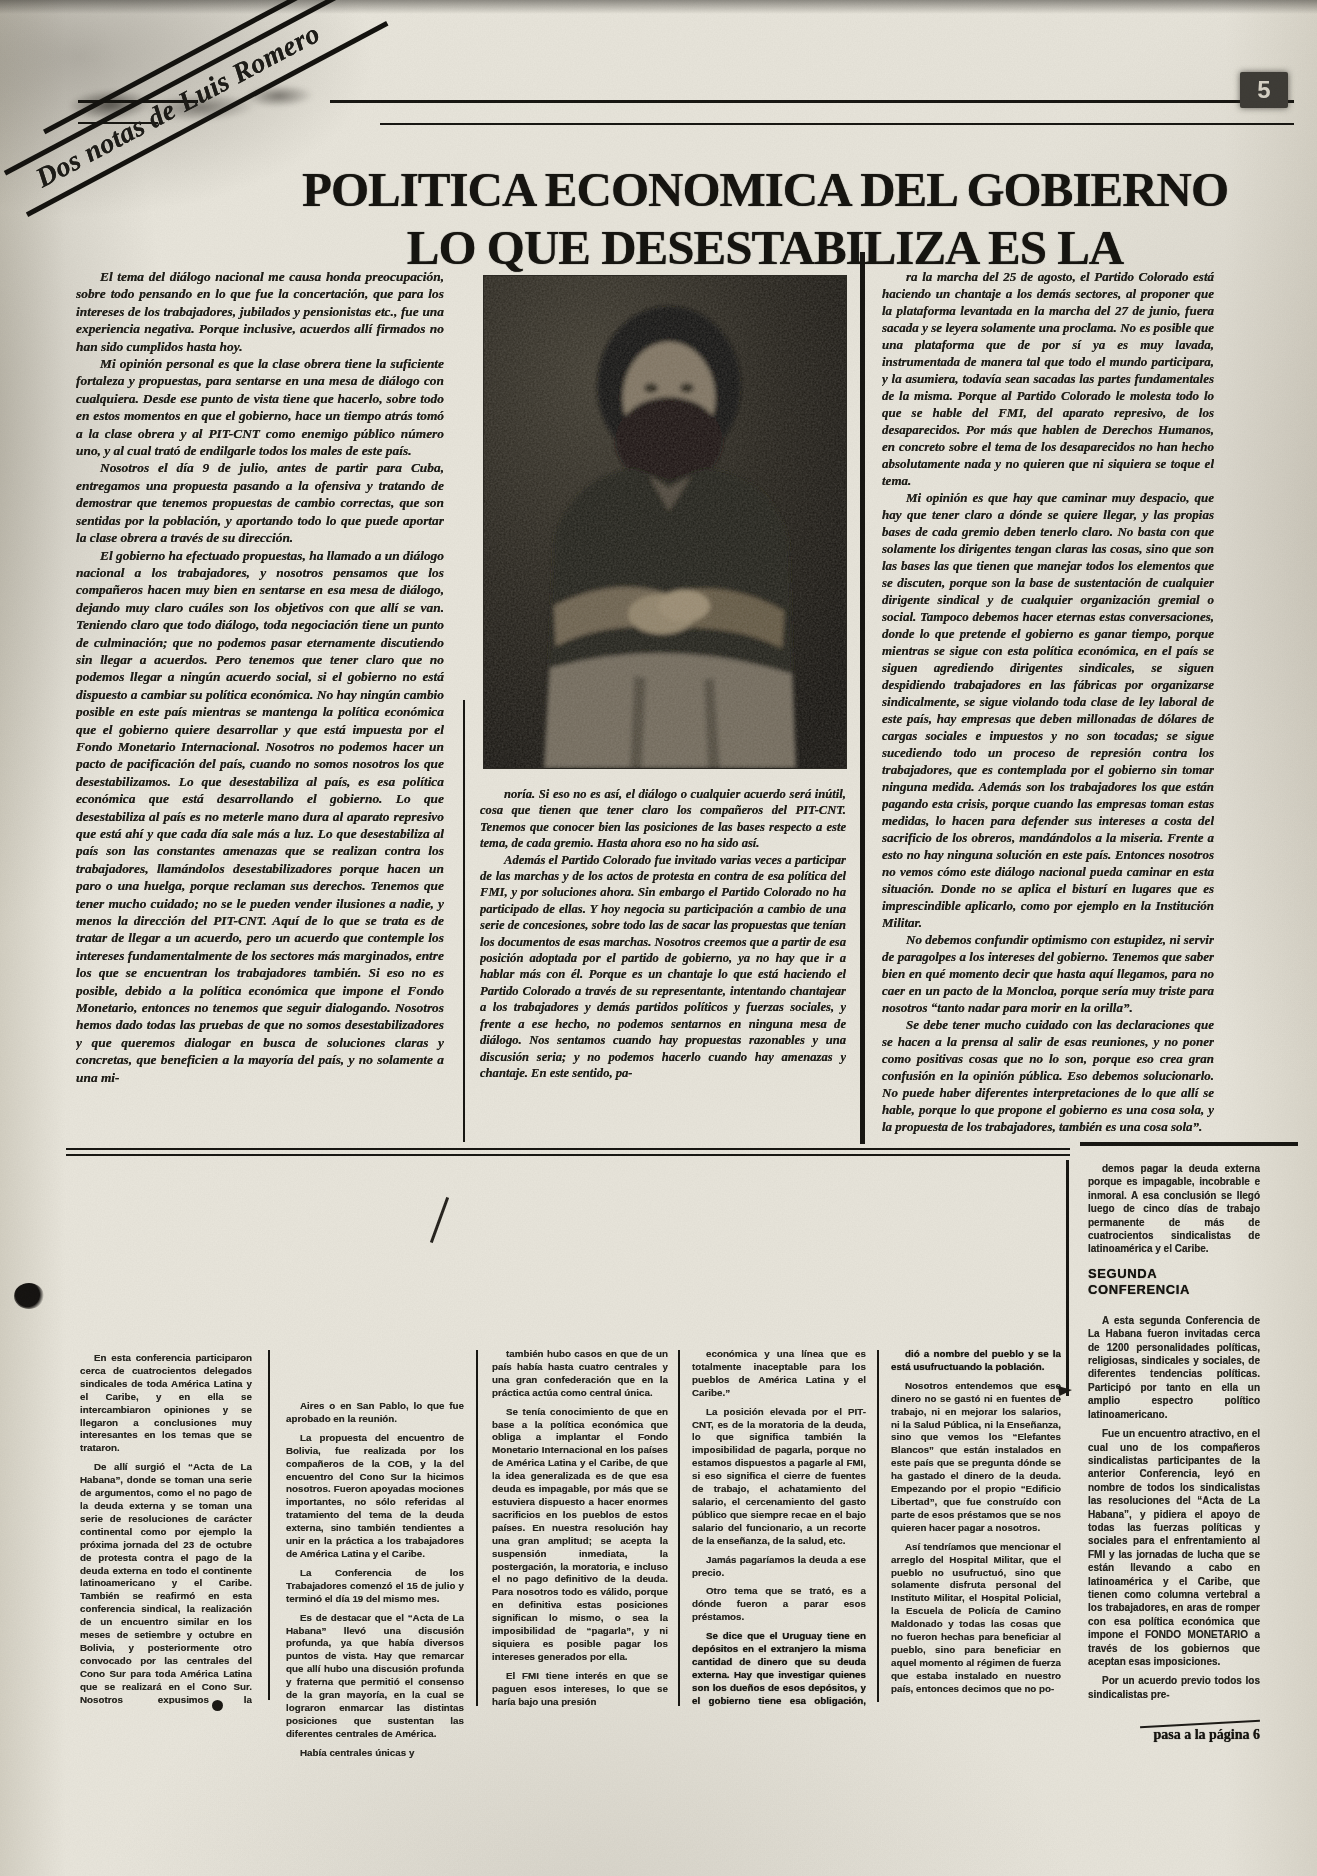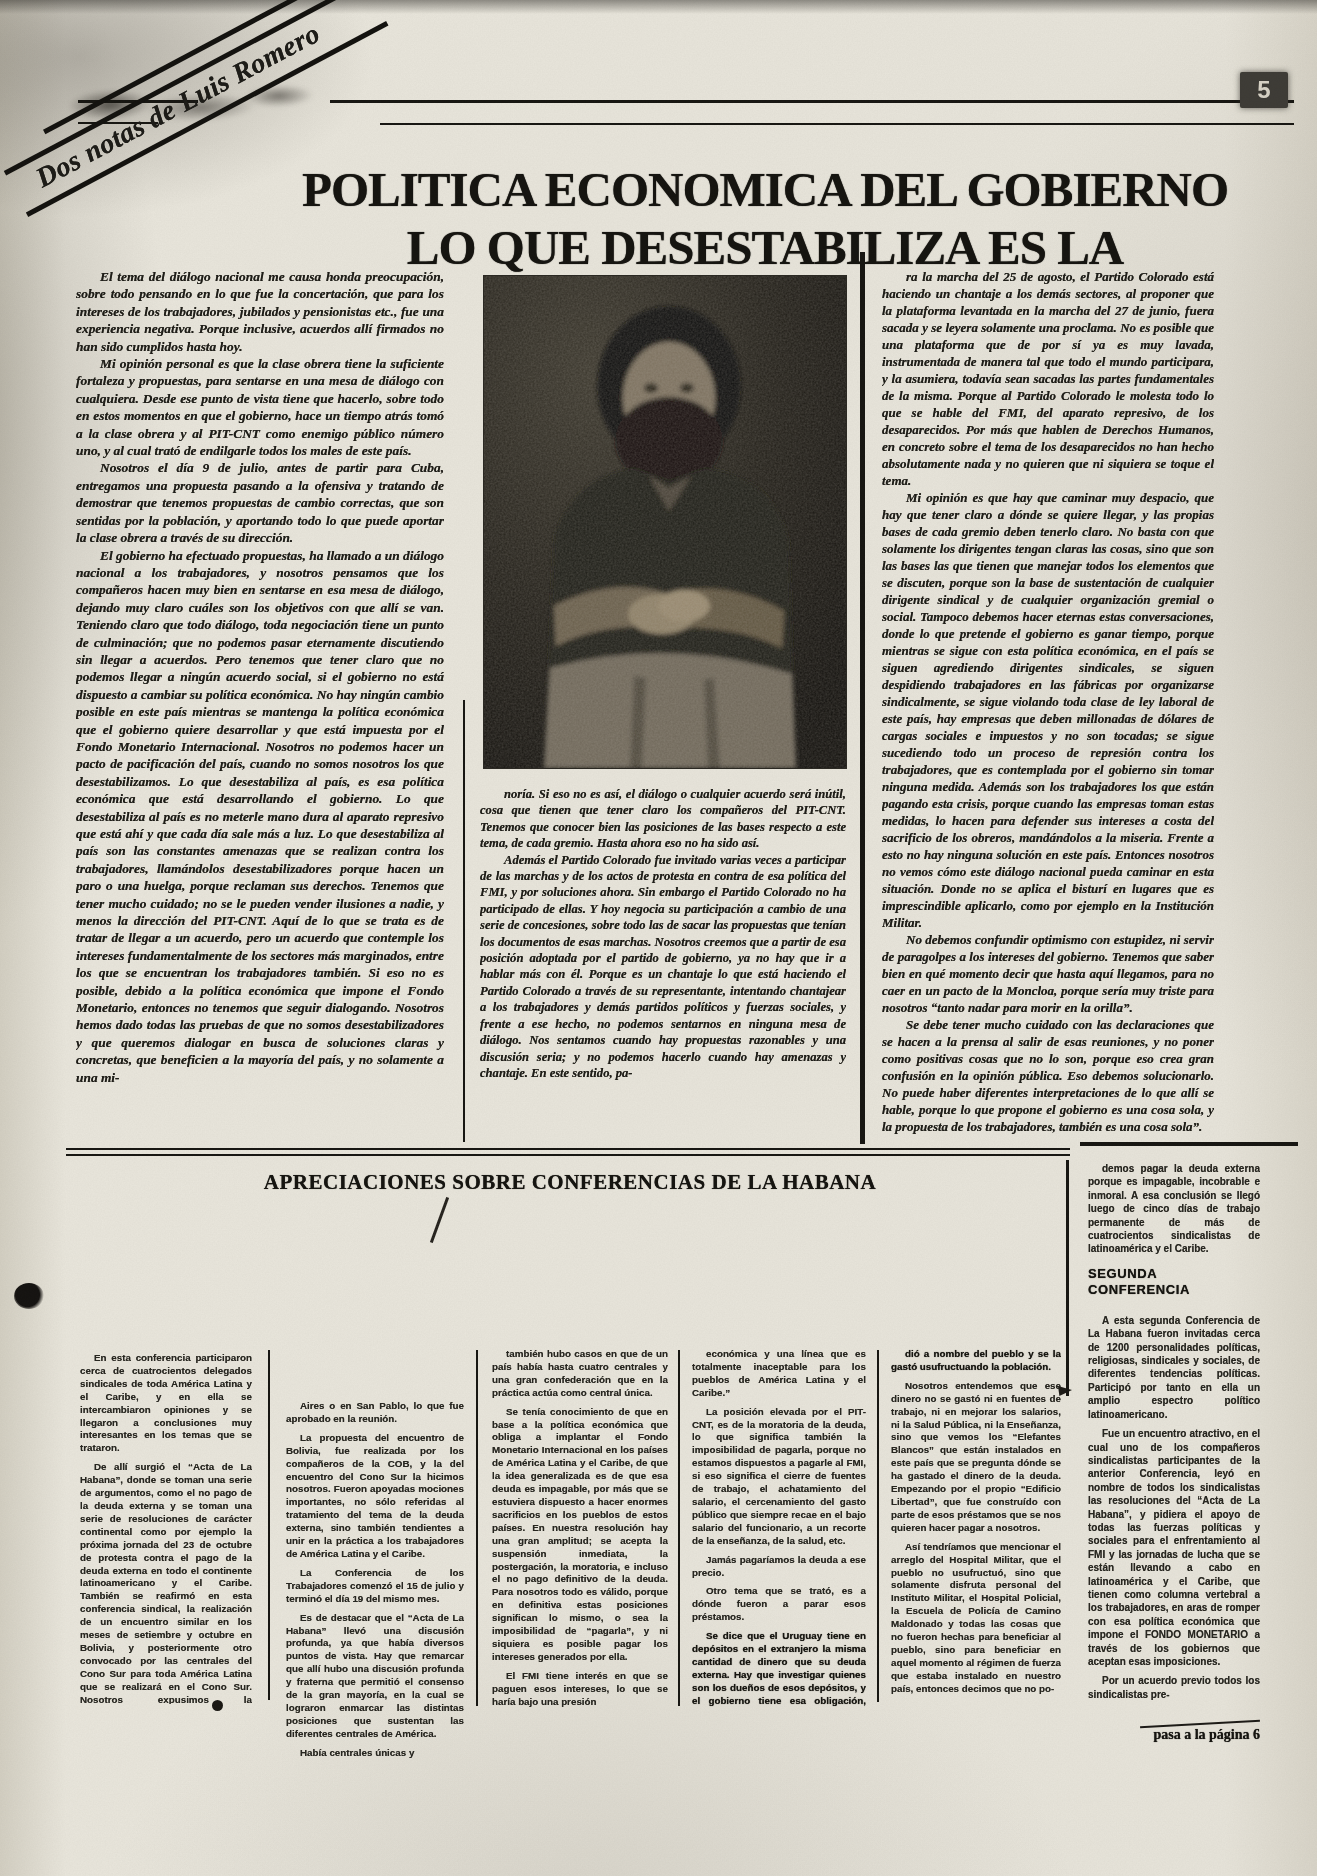--- a/index.html
+++ b/index.html
@@ -166,21 +166,20 @@
       <p>Se debe tener mucho cuidado con las declaraciones que se hacen a la prensa al salir de esas reuniones, y no poner como positivas cosas que no lo son, porque eso crea gran confusión en la opinión pública. Eso debemos solucionarlo. No puede haber diferentes interpretaciones de lo que allí se hable, porque lo que propone el gobierno es una cosa sola, y la propuesta de los trabajadores, también es una cosa sola”.</p>
     </div>
 
     <div class="rule-v" style="left:463px;top:700px;width:2px;height:442px"></div>
     <div class="rule-v" style="left:860px;top:252px;width:5px;height:892px"></div>
 
     <div class="rule-h" style="left:66px;top:1148px;width:1004px;height:2px"></div>
     <div class="rule-h" style="left:66px;top:1154px;width:1004px;height:2px"></div>
     <div class="rule-h" style="left:1080px;top:1142px;width:218px;height:4px"></div>
 
-    <div class="kicker">APRECIACIONES SOBRE CONFERENCIAS DE LA HABANA</div>
 
     <div class="a2col" style="left:80px;top:1352px;width:172px;max-height:352px;font-size:9.8px;line-height:12.9px">
       <p>En esta conferencia participaron cerca de cuatrocientos delegados sindicales de toda América Latina y el Caribe, y en ella se intercambiaron opiniones y se llegaron a conclusiones muy interesantes en los temas que se trataron.</p>
       <p>De allí surgió el “Acta de La Habana”, donde se toman una serie de argumentos, como el no pago de la deuda externa y se toman una serie de resoluciones de carácter continental como por ejemplo la próxima jornada del 23 de octubre de protesta contra el pago de la deuda externa en todo el continente latinoamericano y el Caribe. También se reafirmó en esta conferencia sindical, la realización de un encuentro similar en los meses de setiembre y octubre en Bolivia, y posteriormente otro convocado por las centrales del Cono Sur para toda América Latina que se realizará en el Cono Sur. Nosotros expusimos la conveniencia de que este encuentro se realizara en Buenos</p>
     </div>
 
     <div class="a2col" style="left:286px;top:1400px;width:178px;max-height:364px;font-size:9.8px;line-height:12.9px">
       <p>Aires o en San Pablo, lo que fue aprobado en la reunión.</p>
       <p>La propuesta del encuentro de Bolivia, fue realizada por los compañeros de la COB, y la del encuentro del Cono Sur la hicimos nosotros. Fueron apoyadas mociones importantes, no sólo referidas al tratamiento del tema de la deuda externa, sino también tendientes a unir en la práctica a los trabajadores de América Latina y el Caribe.</p>
       <p>La Conferencia de los Trabajadores comenzó el 15 de julio y terminó el día 19 del mismo mes.</p>
@@ -196,21 +195,21 @@
 
     <div class="a2col" style="left:692px;top:1348px;width:174px;max-height:360px;font-size:9.8px;line-height:12.9px">
       <p>económica y una línea que es totalmente inaceptable para los pueblos de América Latina y el Caribe.”</p>
       <p>La posición elevada por el PIT-CNT, es de la moratoria de la deuda, lo que significa también la imposibilidad de pagarla, porque no estamos dispuestos a pagarle al FMI, si eso significa el cierre de fuentes de trabajo, el achatamiento del salario, el cercenamiento del gasto público que siempre recae en el bajo salario del funcionario, a un recorte de la enseñanza, de la salud, etc.</p>
       <p>Jamás pagaríamos la deuda a ese precio.</p>
       <p>Otro tema que se trató, es a dónde fueron a parar esos préstamos.</p>
       <p class="strong">Se dice que el Uruguay tiene en depósitos en el extranjero la misma cantidad de dinero que su deuda externa. Hay que investigar quienes son los dueños de esos depósitos, y el gobierno tiene esa obligación, porque ese dinero se pi-</p>
     </div>
 
     <div class="a2col" style="left:891px;top:1348px;width:170px;max-height:352px;font-size:9.8px;line-height:12.9px">
-      <p class="strong">dió a nombre del pueblo y se la gastó usufructuando la población.</p>
+      <p class="strong">dió a nombre del pueblo y se la está usufructuando la población.</p>
       <p>Nosotros entendemos que ese dinero no se gastó ni en fuentes de trabajo, ni en mejorar los salarios, ni la Salud Pública, ni la Enseñanza, sino que vemos los “Elefantes Blancos” que están instalados en este país que se pregunta dónde se ha gastado el dinero de la deuda. Empezando por el propio “Edificio Libertad”, que fue construído con parte de esos préstamos que se nos quieren hacer pagar a nosotros.</p>
       <p>Así tendríamos que mencionar el arreglo del Hospital Militar, que el pueblo no usufructuó, sino que solamente disfruta personal del Instituto Militar, el Hospital Policial, la Escuela de Policía de Camino Maldonado y todas las cosas que no fueron hechas para beneficiar al pueblo, sino para beneficiar en aquel momento al régimen de fuerza que estaba instalado en nuestro país, entonces decimos que no po-</p>
     </div>
 
     <div class="a2col" style="left:1088px;top:1162px;width:172px;max-height:640px;font-size:10px;line-height:13.4px">
       <p>demos pagar la deuda externa porque es impagable, incobrable e inmoral. A esa conclusión se llegó luego de cinco días de trabajo permanente de más de cuatrocientos sindicalistas de latinoamérica y el Caribe.</p>
       <h3 class="sb-title">SEGUNDA CONFERENCIA</h3>
       <p>A esta segunda Conferencia de La Habana fueron invitadas cerca de 1200 personalidades políticas, religiosas, sindicales y sociales, de diferentes tendencias políticas. Participó por tanto en ella un amplio espectro político latinoamericano.</p>
       <p>Fue un encuentro atractivo, en el cual uno de los compañeros sindicalistas participantes de la anterior Conferencia, leyó en nombre de todos los sindicalistas las resoluciones del “Acta de La Habana”, y pidiera el apoyo de todas las fuerzas políticas y sociales para el enfrentamiento al FMI y las jornadas de lucha que se están llevando a cabo en latinoamérica y el Caribe, que tienen como columna vertebral a los trabajadores, en aras de romper con esa política económica que impone el FONDO MONETARIO a través de los gobiernos que aceptan esas imposiciones.</p>
       <p>Por un acuerdo previo todos los sindicalistas pre-</p>

